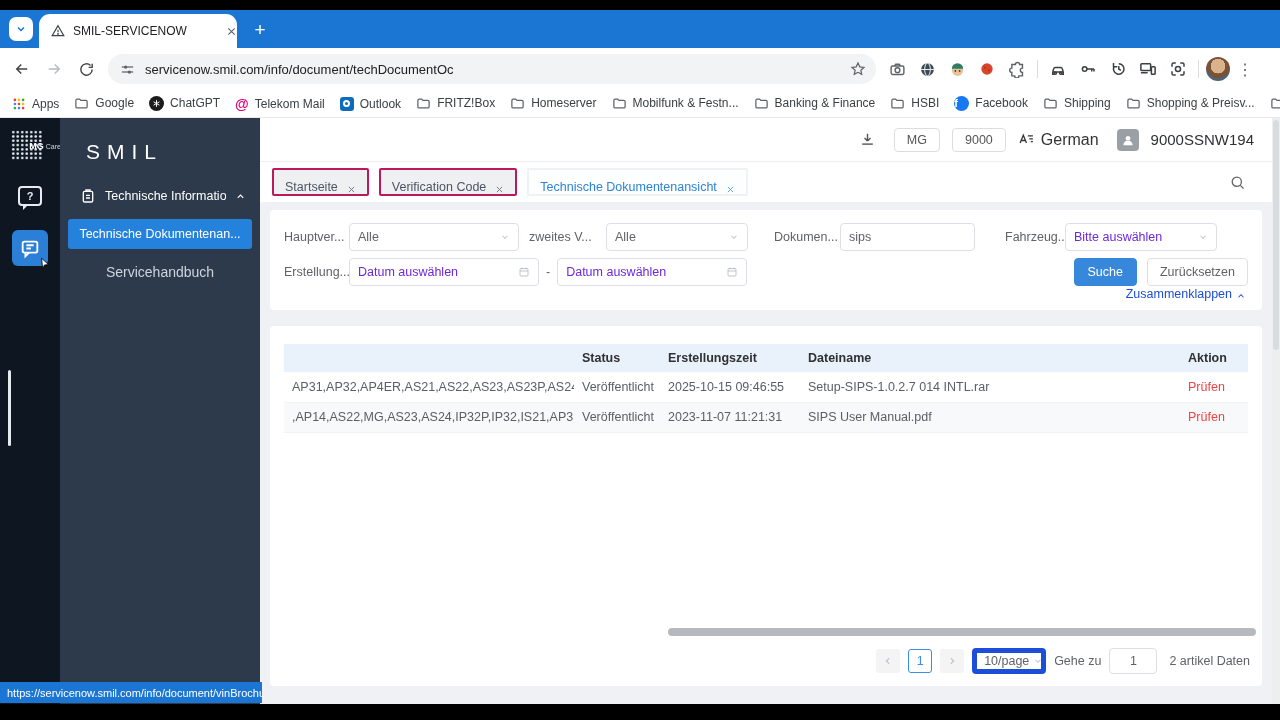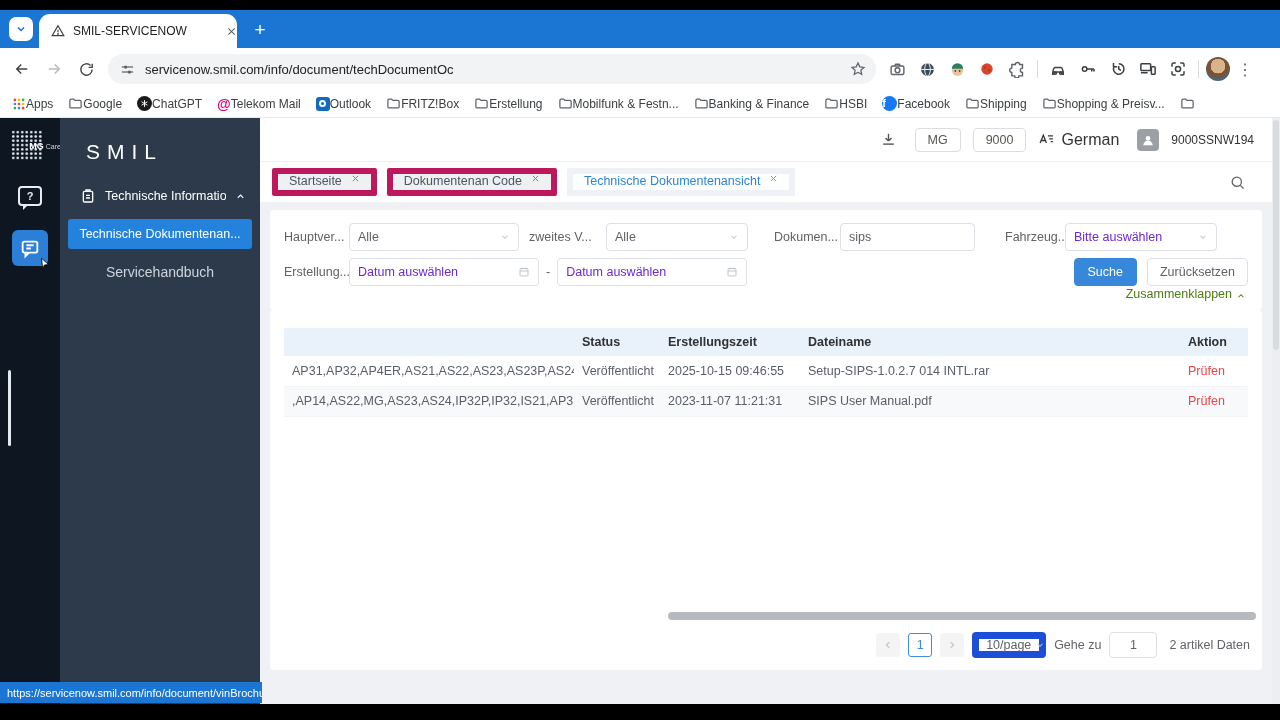--- a/index.html
+++ b/index.html
@@ -25,21 +25,21 @@
   .nav-ico.dim { color:#b8bcc0; }
   .addr-bar { width:768px; height:30px; background:#f1f3f4; border-radius:15px; display:flex; align-items:center; gap:10px; padding:0 10px 0 12px; margin:16px 4px; }
   .addr-url { flex:1; font-size:13px; color:#202124; white-space:nowrap; overflow:hidden; }
   .ext-ico { width:26px; height:26px; display:flex; align-items:center; justify-content:center; color:#5f6368; }
   .tb-sep { width:1px; height:18px; background:#dadce0; margin:0 3px; }
   .profile-avatar { width:24px; height:24px; border-radius:50%; background:radial-gradient(circle at 50% 38%, #d9b38c 0 38%, #7a5236 39% 62%, #4c637a 63%); }
   .menu-dots { font-size:16px; color:#5f6368; width:22px; text-align:center; }
 
   
   .bm-bar { position:absolute; top:90px; left:0; width:1280px; height:28px; background:#fff; border-bottom:1px solid #e7e9ec; display:flex; align-items:center; padding:0 12px; gap:15px; }
-  .bm { display:flex; align-items:center; font-size:12px; color:#3c4043; white-space:nowrap; }
+  .bm { display:flex; gap:6px; font-size:12px; color:#3c4043; white-space:nowrap; }
   .bm-ico { display:flex; }
   .at-glyph { color:#e20074; font-weight:bold; font-size:14px; line-height:14px; }
   .fb-circle { width:15px; height:15px; border-radius:50%; background:#1877f2; color:#fff; font-weight:bold; font-size:11px; line-height:15px; text-align:center; }
   .outlook-sq { width:14px; height:14px; border-radius:3px; background:#0f6cbd; display:flex; align-items:center; justify-content:center; }
   .outlook-sq i { width:7px; height:7px; border:2px solid #fff; border-radius:50%; display:block; }
   .gpt-circle { width:15px; height:15px; border-radius:50%; background:#1c1c1c; display:flex; align-items:center; justify-content:center; }
 
   
   .app { position:absolute; top:118px; left:0; width:1280px; height:586px; background:#eff1f4; }
   .rail { position:absolute; left:0; top:0; width:60px; height:586px; background:#0d1621; }
@@ -66,57 +66,57 @@
   .nav-group { margin-top:22px; padding:0 14px 0 20px; display:flex; align-items:center; gap:9px; color:#fff; font-size:12.5px; height:20px; }
   .nav-group .grow { flex:1; white-space:nowrap; overflow:hidden; }
   .nav-active { margin:13px 8px 0; height:30px; background:#2482dd; border-radius:3px; color:#fff; font-size:12.5px; display:flex; align-items:center; justify-content:center; white-space:nowrap; overflow:hidden; }
   .nav-item { margin-top:15px; text-align:center; color:#ccd4dc; font-size:14px; }
 
   
   .main-header { height:44px; background:#fff; border-bottom:1px solid #edf0f2; display:flex; align-items:center; justify-content:flex-end; gap:12px; padding:0 18px; }
   .hdr-box { border:1px solid #dadde1; border-radius:4px; padding:4px 12px; font-size:12.5px; color:#555; }
   .lang-wrap { display:flex; align-items:center; gap:6px; font-size:16px; color:#333; }
   .user-avatar { width:22px; height:22px; border-radius:4px; background:#9aa0a6; display:flex; align-items:center; justify-content:center; margin-left:6px; }
-  .user-id { font-size:12px; color:#303133; }
+  .user-id { font-size:15px; color:#303133; }
   .hdr-ico { color:#555; display:flex; margin-right:6px; }
 
   
   .wtabs { height:40px; background:#fff; display:flex; align-items:center; gap:10px; padding:0 12px; }
-  .wtab { height:28px; display:flex; align-items:flex-start; gap:9px; padding:0 11px; background:#eef0f2; color:#4b5563; font-size:12.5px; border-radius:2px; border:6px solid #be185d; white-space:nowrap; }
+  .wtab { height:28px; display:flex; align-items:flex-end; gap:9px; padding:0 11px; background:#eef0f2; color:#4b5563; font-size:12.5px; border-radius:2px; border:2px solid #be185d; white-space:nowrap; }
   .wtab.active { background:#fdfefe; border-color:#eef1f5; color:#2e84d5; }
   .wtab .x { display:flex; color:inherit; opacity:.75; }
   .wsearch { margin-left:auto; color:#606266; display:flex; margin-right:14px; }
 
   
   .content { position:absolute; top:84px; left:0; right:0; bottom:0; padding:8px 10px; background:#eff1f4; }
   .card { background:#fff; border-radius:4px; }
   .filter-card { height:100px; position:relative; padding:13px 14px 0; }
   .frow { display:flex; align-items:center; height:28px; margin-bottom:7px; font-size:12.5px; color:#606266; }
   .flabel { white-space:nowrap; overflow:hidden; }
   .ctl { height:28px; border:1px solid #dcdfe6; border-radius:4px; background:#fff; display:flex; align-items:center; padding:0 8px; font-size:12.5px; color:#606266; }
   .ctl .chev { margin-left:auto; color:#c0c4cc; display:flex; }
   .ph { color:#6d28d9; }
   .ctl input { border:none; outline:none; width:100%; font-size:12.5px; color:#606266; font-family:inherit; background:transparent; }
   .dash { margin:0 7px; color:#606266; }
   .btn-primary { margin-left:auto; height:28px; padding:0 13px; background:#3787da; border:1px solid #3787da; color:#fff; font-size:12.5px; border-radius:4px; font-family:inherit; }
   .btn-plain { margin-left:10px; height:28px; padding:0 12px; background:#fff; border:1px solid #dcdfe6; color:#606266; font-size:12.5px; border-radius:4px; font-family:inherit; }
-  .collapse-link { position:absolute; right:16px; bottom:9px; display:flex; align-items:flex-end; gap:4px; color:#4d7c0f; font-size:12.5px; }
-
-  
-  .table-card { height:360px; position:relative; padding:18px 14px 0; }
+  .collapse-link { position:absolute; right:16px; bottom:9px; display:flex; align-items:flex-end; gap:4px; color:#1d4ed8; font-size:12.5px; }
+
+  
+  .table-card { margin-top:16px; height:360px; position:relative; padding:18px 14px 0; }
   table { width:100%; border-collapse:collapse; table-layout:fixed; }
   th { background:#e9f1fa; height:28px; text-align:left; padding:0 8px; font-size:12.5px; color:#303133; font-weight:bold; white-space:nowrap; overflow:hidden; }
   td { height:30px; padding:0 8px; font-size:12.5px; color:#5a5e66; border-bottom:1px solid #f2f3f5; white-space:nowrap; overflow:hidden; }
   tbody tr:nth-child(2) { background:#f8f9fa; }
   .link { color:#ef4444; }
   .hscroll-thumb { position:absolute; right:6px; bottom:50px; width:588px; height:8px; background:#b6babe; border-radius:4px; }
   .pager { position:absolute; right:12px; bottom:12px; display:flex; align-items:center; gap:8px; font-size:12.5px; color:#606266; }
   .pg-btn { width:24px; height:24px; background:#f4f4f5; border-radius:3px; color:#c0c4cc; display:flex; align-items:center; justify-content:center; }
   .pg-cur { width:24px; height:24px; background:#fff; border:1px solid #3a8ee6; border-radius:3px; color:#3a8ee6; display:flex; align-items:center; justify-content:center; }
-  .pg-size { width:74px; height:26px; border:7px solid #1d4ed8; border-radius:4px; display:flex; align-items:center; padding:0 7px; gap:4px; color:#606266; }
+  .pg-size { width:74px; height:26px; border:5px solid #1d4ed8; border-radius:4px; display:flex; align-items:center; padding:0 7px; gap:4px; color:#606266; }
   .pg-size .chev { margin-left:auto; color:#c0c4cc; display:flex; }
   .pg-goto { width:48px; height:26px; border:1px solid #dcdfe6; border-radius:4px; text-align:center; font-size:12.5px; color:#606266; font-family:inherit; }
   .pg-total { margin-left:4px; }
 
   
   .status-tip { position:absolute; left:0; top:682px; height:21px; background:#1b76d3; color:#fff; font-size:11px; display:flex; align-items:center; padding:0 7px; max-width:262px; white-space:nowrap; overflow:hidden; }
 </style>
 </head>
 <body>
 
@@ -305,21 +305,21 @@
           </svg>
         </span>
       <span>FRITZ!Box</span>
     </div>
     <div class="bm">
       <span class="bm-ico">
           <svg width="15" height="15" viewBox="0 0 24 24" fill="none" stroke="#5f6368" stroke-width="2">
             <path d="M3 7a2 2 0 0 1 2-2h4l2 2h8a2 2 0 0 1 2 2v8a2 2 0 0 1-2 2H5a2 2 0 0 1-2-2z"></path>
           </svg>
         </span>
-      <span>Erstellung</span>
+      <span>Homeserver</span>
     </div>
     <div class="bm">
       <span class="bm-ico">
           <svg width="15" height="15" viewBox="0 0 24 24" fill="none" stroke="#5f6368" stroke-width="2">
             <path d="M3 7a2 2 0 0 1 2-2h4l2 2h8a2 2 0 0 1 2 2v8a2 2 0 0 1-2 2H5a2 2 0 0 1-2-2z"></path>
           </svg>
         </span>
       <span>Mobilfunk &amp; Festn...</span>
     </div>
     <div class="bm">
@@ -451,21 +451,21 @@
       <div class="wtabs">
         <div class="wtab">
           <span>Startseite</span>
           <span class="x">
               <svg width="9" height="9" viewBox="0 0 24 24" fill="none" stroke="currentColor" stroke-width="2.6">
                 <path d="M5 5l14 14M19 5L5 19"></path>
               </svg>
             </span>
         </div>
         <div class="wtab">
-          <span>Dokumentenan Code</span>
+          <span>Verification Code</span>
           <span class="x">
               <svg width="9" height="9" viewBox="0 0 24 24" fill="none" stroke="currentColor" stroke-width="2.6">
                 <path d="M5 5l14 14M19 5L5 19"></path>
               </svg>
             </span>
         </div>
         <div class="wtab active">
           <span>Technische Dokumentenansicht</span>
           <span class="x">
               <svg width="9" height="9" viewBox="0 0 24 24" fill="none" stroke="currentColor" stroke-width="2.6">

